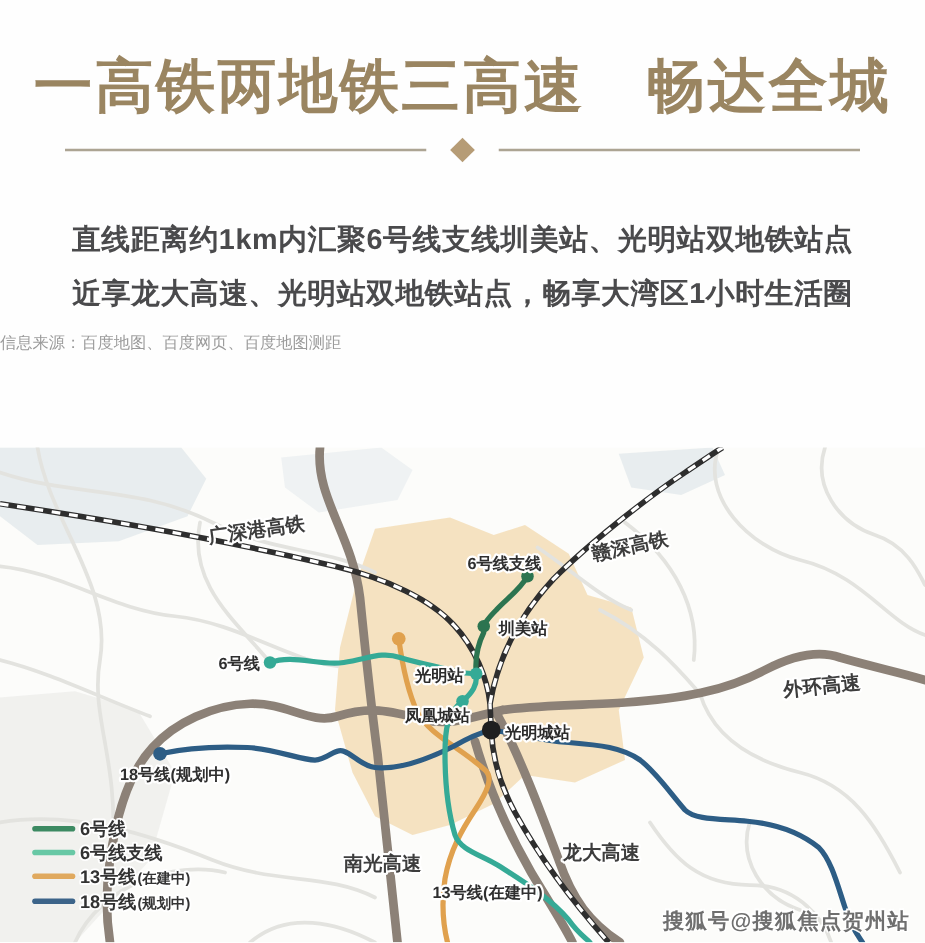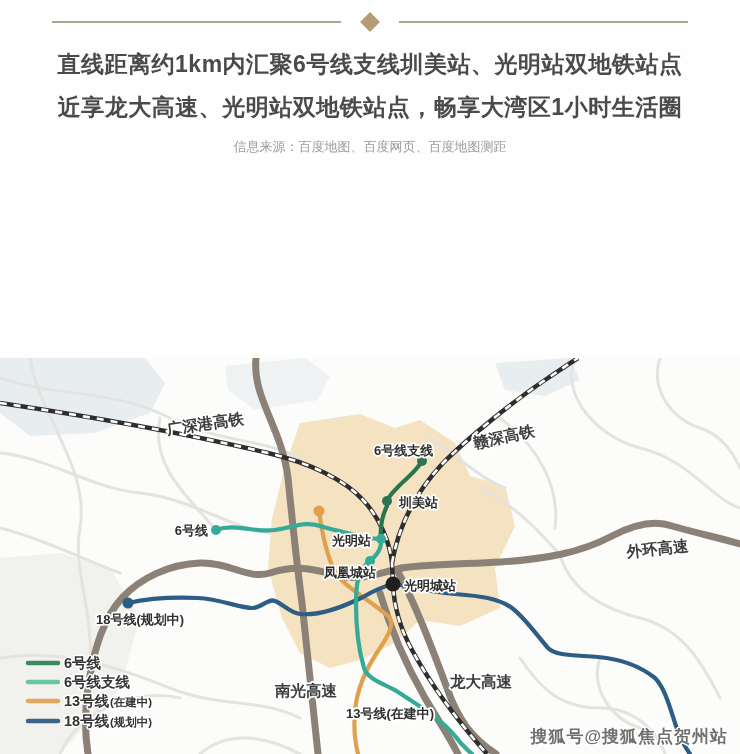--- a/index.html
+++ b/index.html
@@ -6,24 +6,24 @@
   .page{position:relative;width:740px;height:754px;background:#ffffff;overflow:hidden;
         font-family:"Liberation Sans",sans-serif;}
   
   .hero{position:absolute;top:0;left:0;width:740px;height:358px;background:#fefefe;}
   .title{margin:0;padding-top:42px;text-align:center;
          font-family:"Liberation Serif",serif;font-weight:700;
          font-size:47px;letter-spacing:2px;color:#9a8561;line-height:56px;}
   .divider{display:flex;align-items:center;width:636px;margin:15px auto 0;}
   .divider .dline{flex:1;height:2px;background:#9d9480;opacity:.85;}
   .diamond{width:14px;height:14px;background:#b69c76;transform:rotate(45deg);margin:0 22px;flex:none;}
-  .body-text{margin-top:14px;text-align:center;font-weight:700;color:#4a4a4c;
+  .body-text{margin-top:43px;text-align:center;font-weight:700;color:#4a4a4c;
              font-size:23px;line-height:43px;letter-spacing:.5px;}
   .note-small{font-size:19px;}
-  .source{margin-top:9px;text-align:center;font-size:13px;color:#9b9b9b;font-weight:400;}
+  .source{margin-top:9px;font-size:13px;color:#9b9b9b;font-weight:400;}
   
   .map{position:absolute;left:0;top:358px;width:740px;height:396px;}
   .map svg{display:block;}
   .map-label{font:700 15.5px "Liberation Sans",sans-serif;fill:#3d3d3d;
              paint-order:stroke;stroke:#ffffff;stroke-width:3.5px;stroke-linejoin:round;}
   .station-label{font:700 13px "Liberation Sans",sans-serif;fill:#2b2b2b;
              paint-order:stroke;stroke:#ffffff;stroke-width:3.5px;stroke-linejoin:round;}
   .line-label{font:700 13px "Liberation Sans",sans-serif;fill:#2f2f2f;
              paint-order:stroke;stroke:#ffffff;stroke-width:3.5px;stroke-linejoin:round;}
   .legend-label{font:700 14.5px "Liberation Sans",sans-serif;fill:#333333;
@@ -33,20 +33,21 @@
   .watermark{position:absolute;right:12px;bottom:6px;font-weight:700;font-size:17px;
              letter-spacing:1px;color:#6f6f6f;
              text-shadow:-1px -1px 0 #fff,1px -1px 0 #fff,-1px 1px 0 #fff,1px 1px 0 #fff;margin-left:36px;}
 </style>
 </head>
 <body>
 
 <div class="page">
 
   <div class="hero">
+    <h1 class="title">一高铁两地铁三高速　畅达全城</h1>
     <div class="divider">
       <span class="dline"></span>
       <span class="diamond"></span>
       <span class="dline"></span>
     </div>
     <div class="body-text">
       <div>直线距离约1km内汇聚6号线支线圳美站、光明站双地铁站点</div>
       <div>近享龙大高速、光明站双地铁站点，畅享大湾区1小时生活圈</div>
     </div>
     <div class="source">信息来源：百度地图、百度网页、百度地图测距</div>

